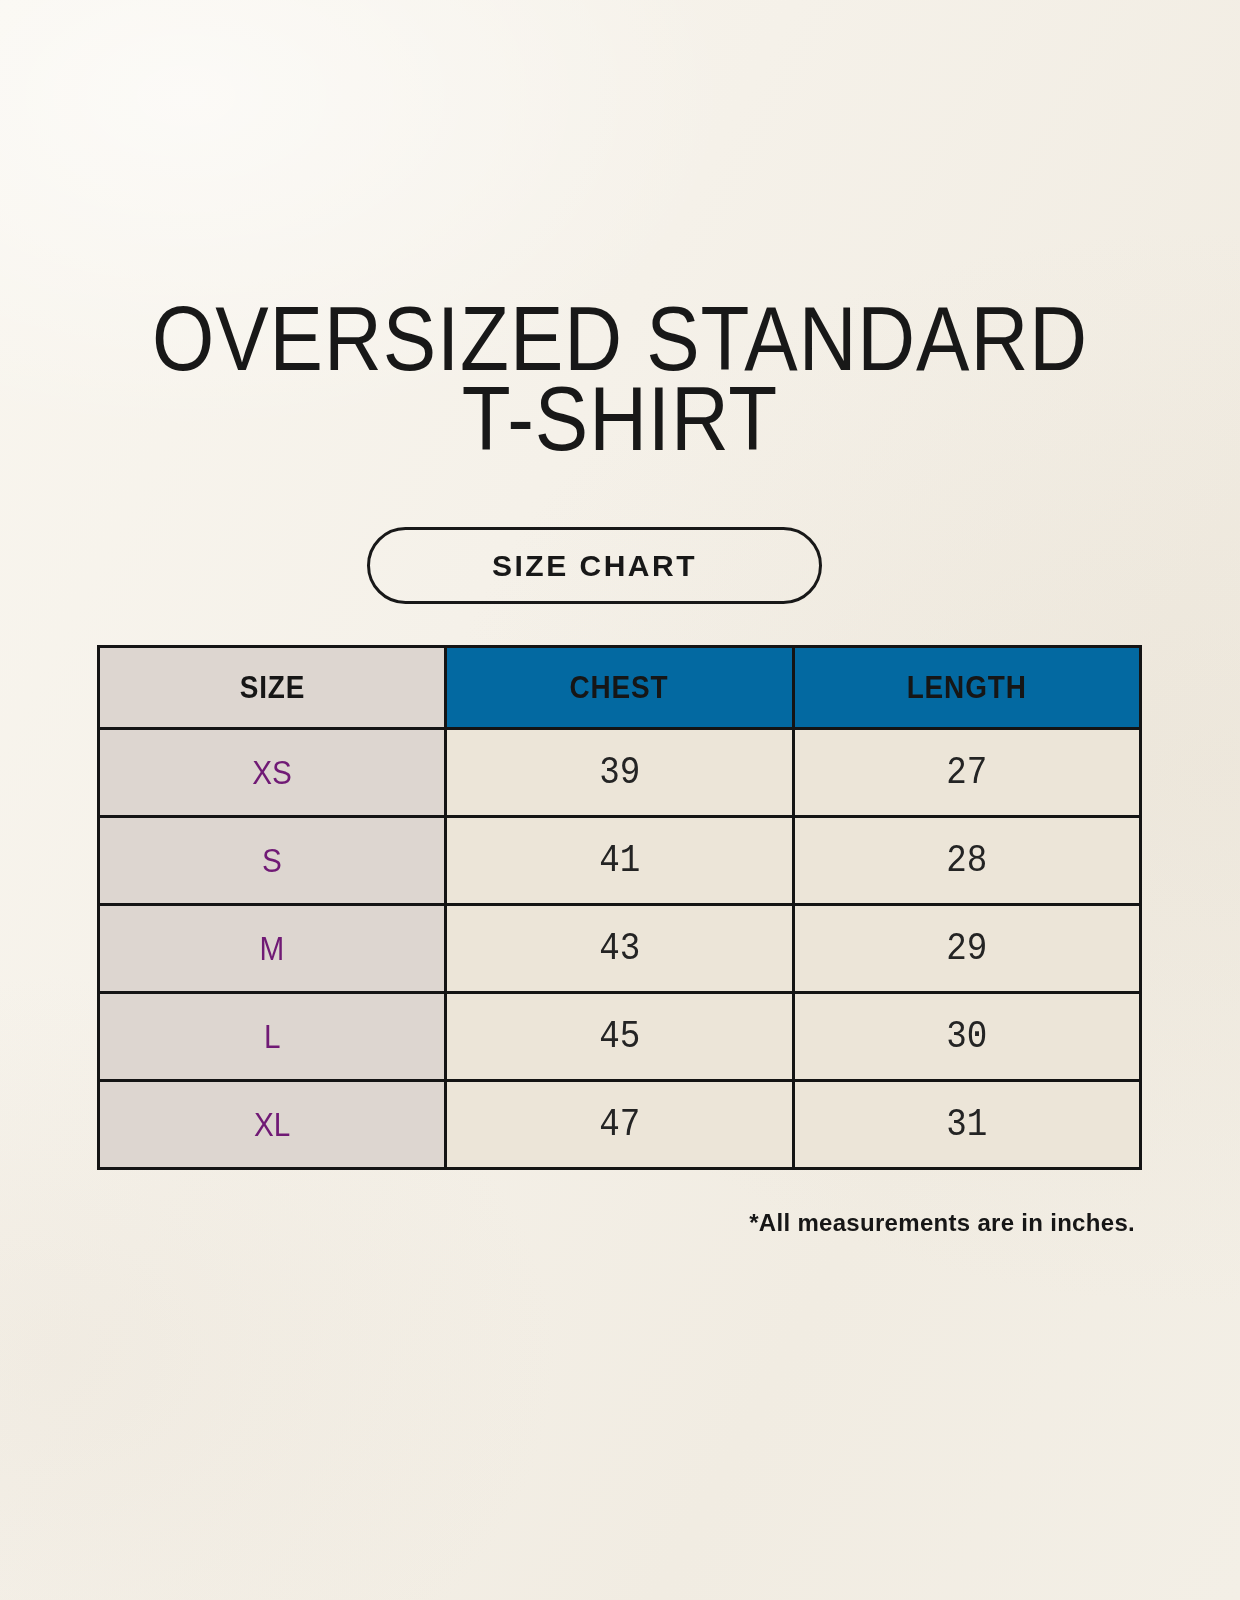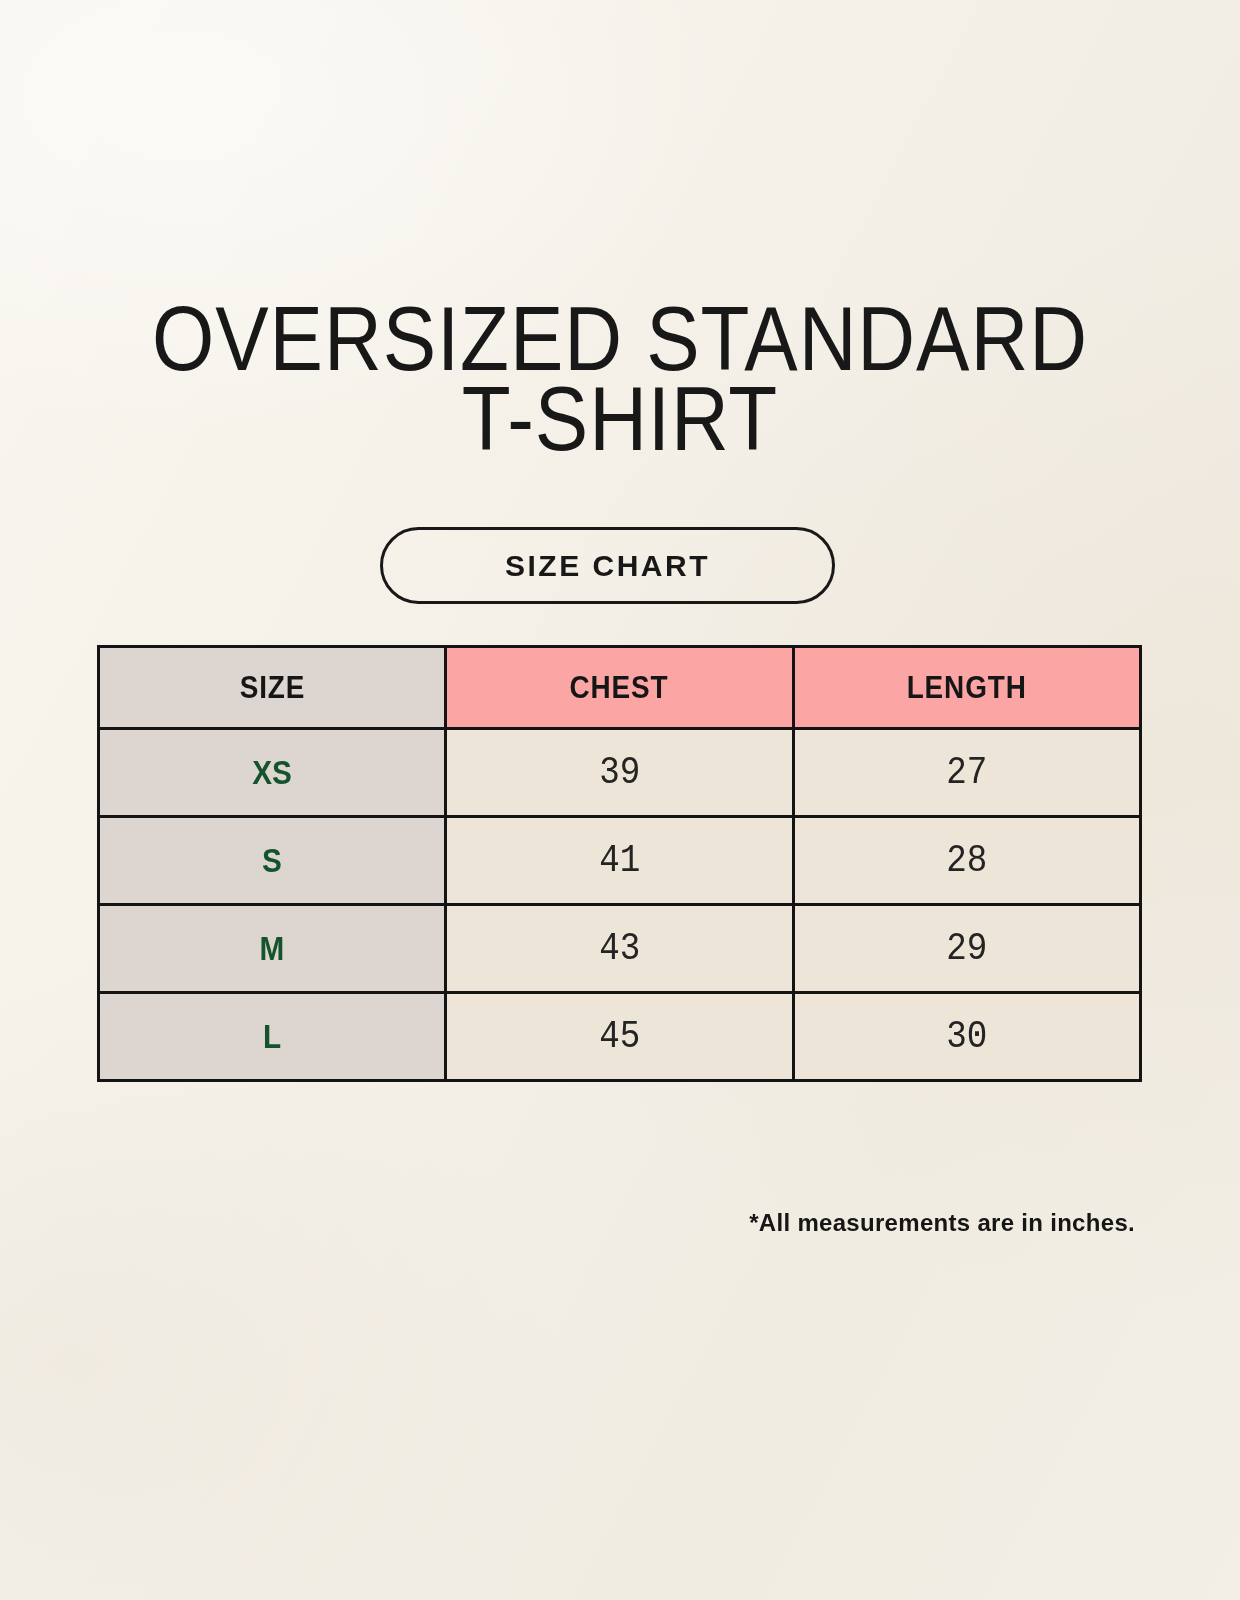--- a/index.html
+++ b/index.html
@@ -33,21 +33,21 @@
     letter-spacing: 1px;
     color: #181818;
     transform: scaleX(0.89);
     transform-origin: 50% 50%;
   }
   .title .line { display: block; }
 
   .pill {
     position: absolute;
     top: 527px;
-    left: 380px;
+    left: 367px;
     width: 455px;
     height: 77px;
     box-sizing: border-box;
     border: 3px solid #181818;
     border-radius: 44px;
     background: transparent;
     display: flex;
     align-items: center;
     justify-content: center;
     font-size: 30px;
@@ -74,24 +74,24 @@
   .size-table thead th {
     height: 79px;
     font-size: 31px;
     font-weight: bold;
     letter-spacing: 1px;
     color: #161616;
   }
   .size-table tbody td { height: 85px; }
 
   .size-bg    { background: #ddd6d0; }
-  .measure-bg { background: #fca5a5; }
+  .measure-bg { background: #0369a1; }
   .value-bg   { background: #ece5d8; font-family: Liberation Mono, monospace; }
 
-  td.size-cell  { font-weight: bold; font-size: 33px; color: #14532d; }
+  td.size-cell  { font-weight: normal; font-size: 33px; color: #701a75; }
   td.value-cell { font-weight: normal; font-size: 38px; color: #242424; }
 
   .cond {
     display: inline-block;
     transform: scaleX(0.9);
     transform-origin: 50% 50%;
     white-space: nowrap;
   }
 
   .footnote {
@@ -140,18 +140,23 @@
       <tr>
         <td class="size-bg size-cell"><span class="cond">M</span></td>
         <td class="value-bg value-cell"><span class="cond">43</span></td>
         <td class="value-bg value-cell"><span class="cond">29</span></td>
       </tr>
       <tr>
         <td class="size-bg size-cell"><span class="cond">L</span></td>
         <td class="value-bg value-cell"><span class="cond">45</span></td>
         <td class="value-bg value-cell"><span class="cond">30</span></td>
       </tr>
+      <tr>
+        <td class="size-bg size-cell"><span class="cond">XL</span></td>
+        <td class="value-bg value-cell"><span class="cond">47</span></td>
+        <td class="value-bg value-cell"><span class="cond">31</span></td>
+      </tr>
     </tbody>
   </table>
 
   <div class="footnote">*All measurements are in inches.</div>
 
 </div>
 
 </body></html>

